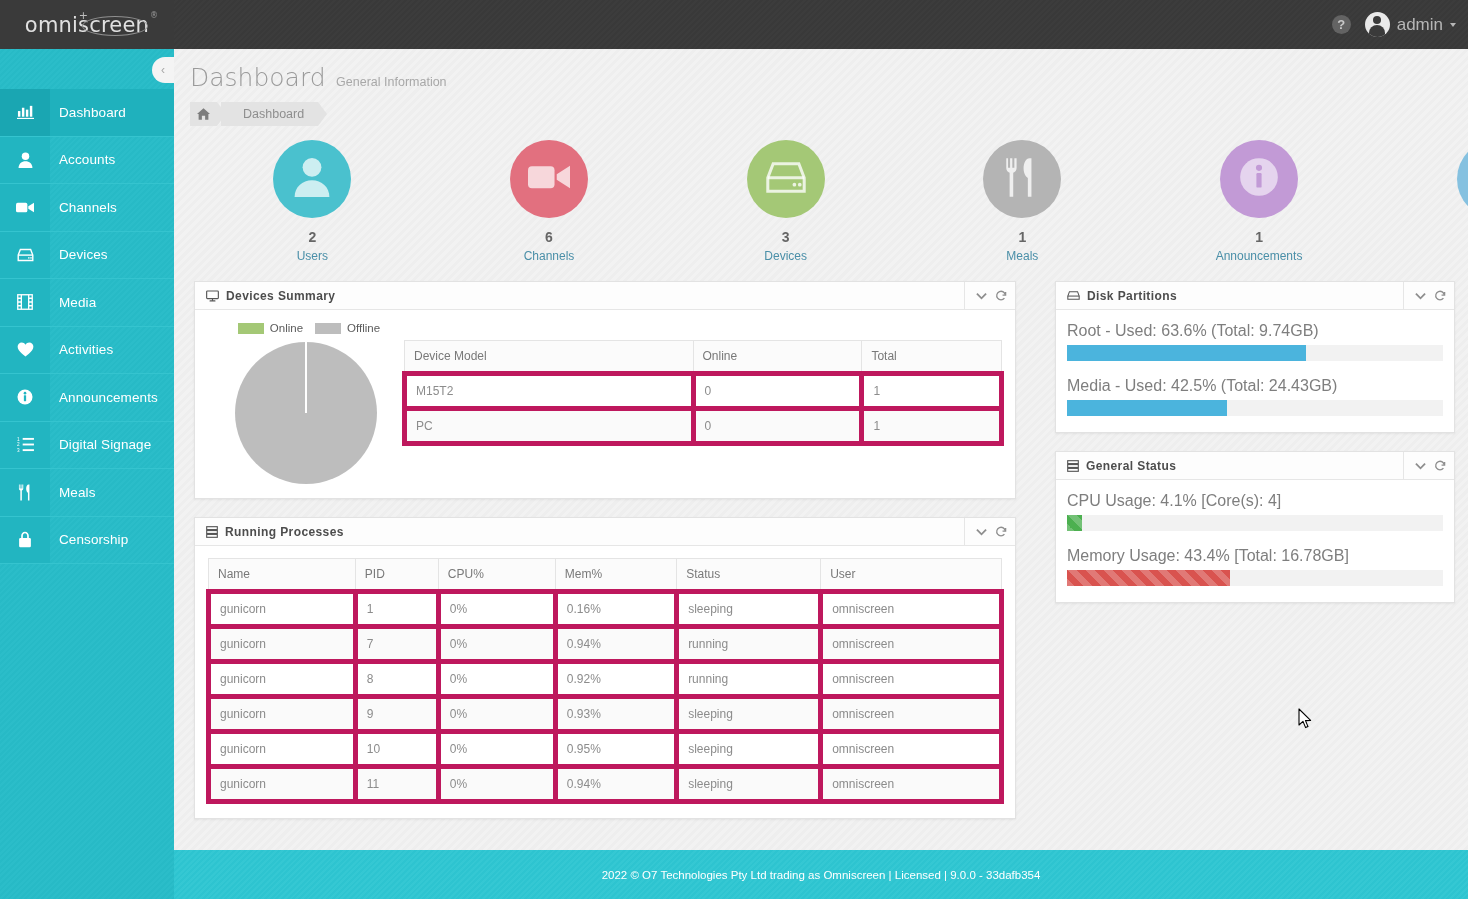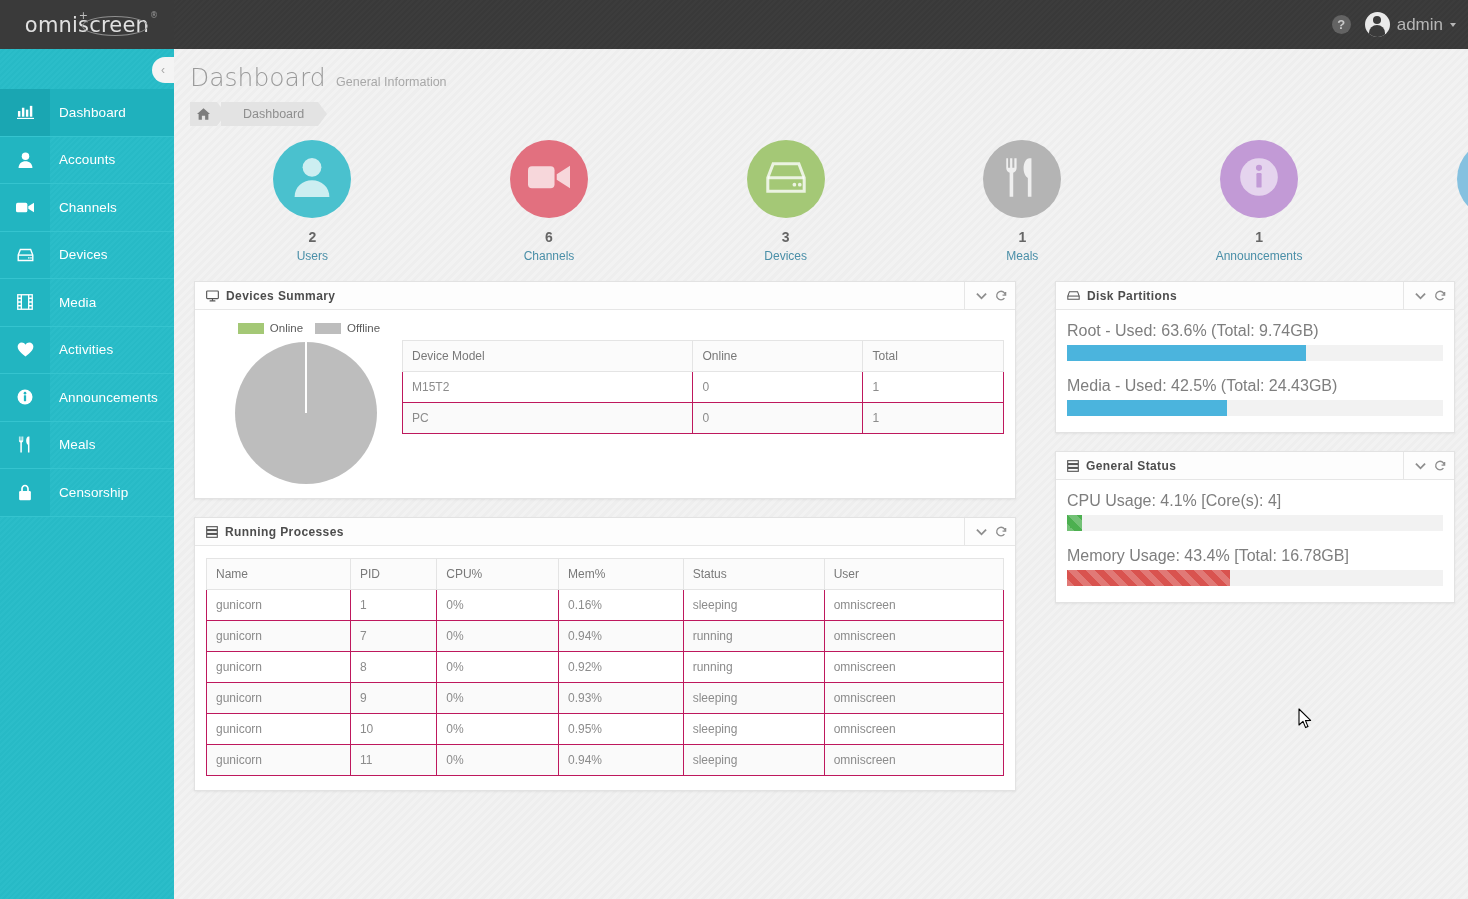--- a/index.html
+++ b/index.html
@@ -400,21 +400,21 @@
   table.grid th {
     text-align: left;
     font-weight: normal;
     color: #797979;
     background: #fbfbfb;
     border: 1px solid #e4e4e4;
     padding: 8px 9px;
   }
   table.grid td {
     color: #8c8c8c;
-    border: 1px solid #be185d;
+    border: 5px solid #be185d;
     padding: 8px 9px;
     background: #ffffff;
   }
   table.grid tr.alt td { background: #fafafa; }
 
   .dev-table-wrap { flex: 1; padding-top: 18px; }
   .note {
     margin-top: 16px;
     font-size: 11.5px;
     color: #a3a3a3;
@@ -561,20 +561,33 @@
         </div>
         <div class="nav-item">
           <div class="nav-icon">
             <svg width="16" height="16" viewBox="0 0 17 17" fill="currentColor">
               <circle cx="8.5" cy="8.5" r="8"></circle>
               <circle cx="8.5" cy="4.4" r="1.4" fill="#22b5c1"></circle>
               <rect x="7.3" y="6.6" width="2.4" height="6.4" rx="0.5" fill="#22b5c1"></rect>
             </svg>
           </div>
           <div class="nav-label">Announcements</div>
+        </div>
+        <div class="nav-item">
+          <div class="nav-icon">
+            <svg width="17" height="15" viewBox="0 0 18 16" fill="currentColor">
+              <rect x="6" y="1" width="12" height="2"></rect>
+              <rect x="6" y="7" width="12" height="2"></rect>
+              <rect x="6" y="13" width="12" height="2"></rect>
+              <text x="0" y="4" font-size="5" font-family="sans-serif">1</text>
+              <text x="0" y="10" font-size="5" font-family="sans-serif">2</text>
+              <text x="0" y="16" font-size="5" font-family="sans-serif">3</text>
+            </svg>
+          </div>
+          <div class="nav-label">Digital Signage</div>
         </div>
         <div class="nav-item">
           <div class="nav-icon">
             <svg width="15" height="17" viewBox="0 0 16 18" fill="currentColor">
               <path d="M1 0.4v4.4c0 1 .6 1.8 1.5 2.1V17.6h1.6V6.9c.9-.3 1.5-1.1 1.5-2.1V0.4h-1v4.3h-.9V0.4h-1v4.3h-.9V0.4z"></path>
               <path d="M11.3 0.4c-1.5 0-2.6 2-2.6 4.5 0 2 .8 3.7 1.9 4.3v8.4h1.6V0.4z"></path>
             </svg>
           </div>
           <div class="nav-label">Meals</div>
         </div>
@@ -912,18 +925,21 @@
                   <div class="meter-fill striped" style="width:43.4%;background-color:#d9534f"></div>
                 </div>
               </div>
             </div>
         </div>
 
       </div>
     </div>
   </div>
 
+  <div class="footer">
+    <span>2022 © O7 Technologies Pty Ltd trading as Omniscreen  |  Licensed  |  9.0.0 - 33dafb354</span>
+  </div>
 
   <svg class="cursor" viewBox="0 0 14 21">
     <path d="M1 1 L1 17 L5 13.4 L7.6 19.6 L10 18.6 L7.5 12.6 L12.6 12.4 Z" fill="#ffffff" stroke="#000000" stroke-width="1.1" stroke-linejoin="round"></path>
   </svg>
 
 </div>
 
 </body></html>

